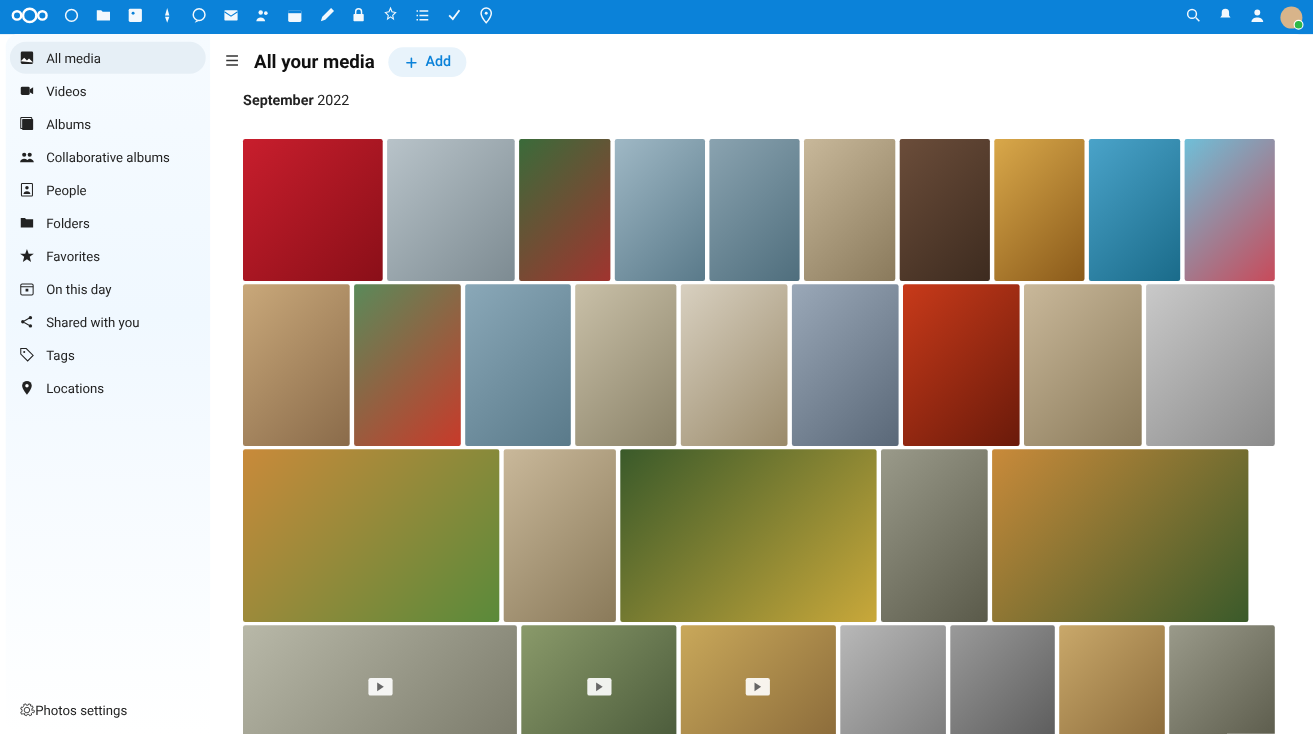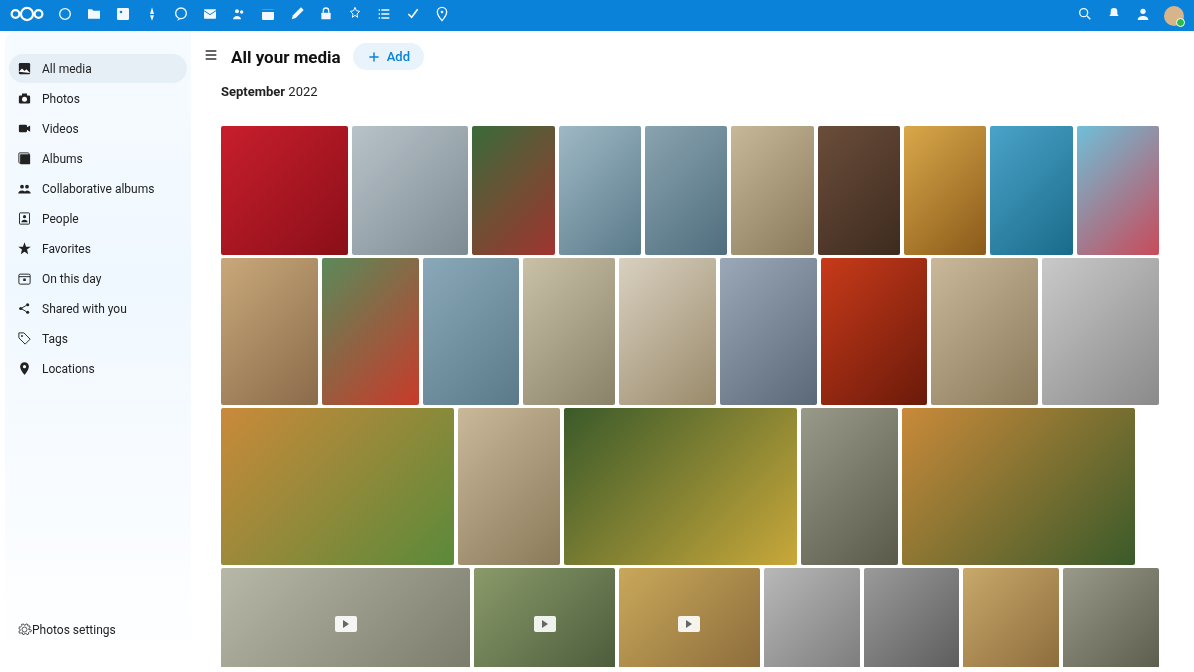--- a/index.html
+++ b/index.html
@@ -28,21 +28,21 @@
   border-radius: 12px;
   display: flex;
   overflow: hidden;
 }
 
 .sidebar {
   width: 186px;
   background: linear-gradient(180deg, #f6fbff 0%, #f0f8ff 40%, #ffffff 100%);
   display: flex;
   flex-direction: column;
-  padding: 22px 4px;
+  padding: 6px 4px;
 }
 .sidebar .items { flex: 1; }
 .side-item {
   display: flex;
   align-items: center;
   gap: 10px;
   padding: 7px 8px;
   border-radius: 18px;
   font-size: 12px;
   color: #222;
@@ -167,28 +167,20 @@
     <div class="items" id="side-items">
         <div class="side-item active">
           <svg viewBox="0 0 24 24">
             <rect x="3" y="3" width="18" height="18" rx="2"></rect>
             <path d="M3 17l5-5 4 4 3-3 6 6" fill="#fff"></path>
           </svg>
           <span>All media</span>
         </div>
         <div class="side-item">
           <svg viewBox="0 0 24 24">
-            <rect x="3" y="7" width="18" height="13" rx="2"></rect>
-            <circle cx="12" cy="13" r="4" fill="#fff"></circle>
-            <rect x="8" y="4" width="8" height="4"></rect>
-          </svg>
-          <span>Photos</span>
-        </div>
-        <div class="side-item">
-          <svg viewBox="0 0 24 24">
             <rect x="3" y="6" width="13" height="12" rx="2"></rect>
             <path d="M16 10l5-3v10l-5-3z"></path>
           </svg>
           <span>Videos</span>
         </div>
         <div class="side-item">
           <svg viewBox="0 0 24 24">
             <rect x="5" y="5" width="16" height="16" rx="1"></rect>
             <rect x="3" y="3" width="16" height="16" rx="1" fill="none" stroke="#222" stroke-width="1.5"></rect>
           </svg>
@@ -202,20 +194,26 @@
           </svg>
           <span>Collaborative albums</span>
         </div>
         <div class="side-item">
           <svg viewBox="0 0 24 24">
             <rect x="4" y="3" width="16" height="18" rx="1" fill="none" stroke="#222" stroke-width="1.5"></rect>
             <circle cx="12" cy="9" r="2.5"></circle>
             <path d="M7 18c0-2 2-4 5-4s5 2 5 4z"></path>
           </svg>
           <span>People</span>
+        </div>
+        <div class="side-item">
+          <svg viewBox="0 0 24 24">
+            <path d="M3 5h6l2 2h10v12H3z"></path>
+          </svg>
+          <span>Folders</span>
         </div>
         <div class="side-item">
           <svg viewBox="0 0 24 24">
             <path d="M12 2l2.5 7H22l-6 4.5L18 21l-6-4-6 4 2-7.5L2 9h7.5z"></path>
           </svg>
           <span>Favorites</span>
         </div>
         <div class="side-item">
           <svg viewBox="0 0 24 24">
             <rect x="3" y="5" width="18" height="16" rx="2" fill="none" stroke="#222" stroke-width="1.5"></rect>

